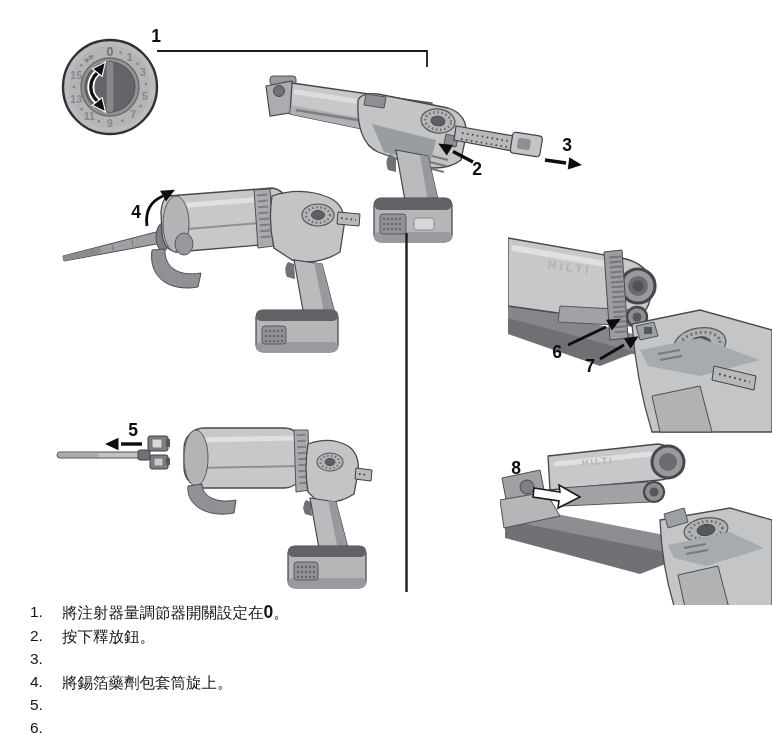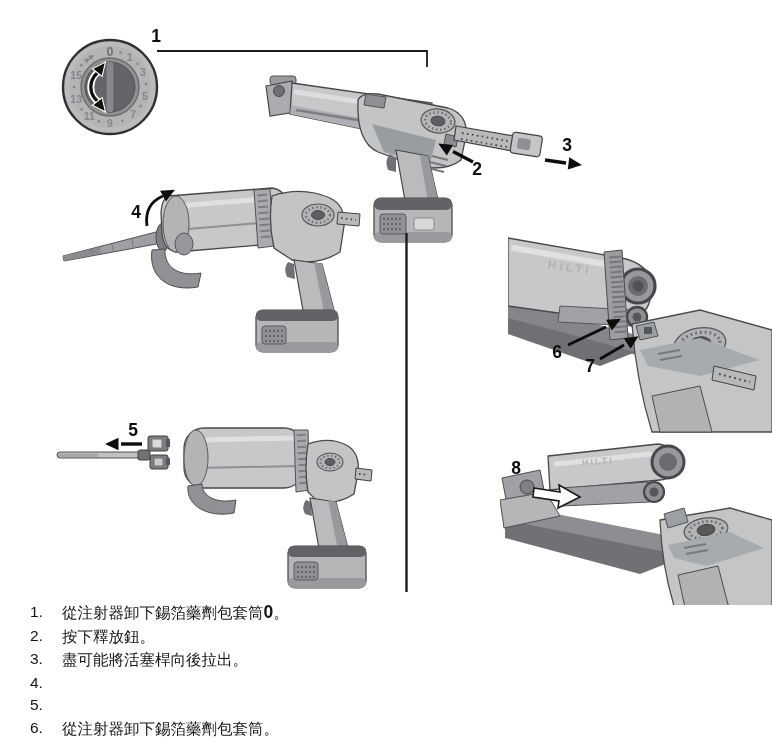--- a/index.html
+++ b/index.html
@@ -304,35 +304,34 @@
           <path d="M686,554 L708,550"></path>
     </g>
     <path d="M678,575 L718,566 L730,612 L686,612 Z" fill="#b0b2b4" stroke="#4a4c4e"></path>
   </g>
   <text x="516" y="474" class="callout" text-anchor="middle">8</text>
 </svg>
 
 <ol class="steps">
   <li>
     <span class="num">1.</span>
-    <span class="txt"><span>從注射器卸下錫箔藥劑包套筒</span><b class="em">0</b><span>。</span></span>
+    <span class="txt"><span>將注射器量調節器開關設定在</span><b class="em">0</b><span>。</span></span>
   </li>
   <li>
     <span class="num">2.</span>
     <span class="txt"><span>按下釋放鈕。</span><b class="em"></b><span></span></span>
   </li>
   <li>
     <span class="num">3.</span>
-    <span class="txt"><span>盡可能將活塞桿向後拉出。</span><b class="em"></b><span></span></span>
   </li>
   <li>
     <span class="num">4.</span>
+    <span class="txt"><span>將錫箔藥劑包套筒旋上。</span><b class="em"></b><span></span></span>
   </li>
   <li>
     <span class="num">5.</span>
   </li>
   <li>
     <span class="num">6.</span>
-    <span class="txt"><span>從注射器卸下錫箔藥劑包套筒。</span><b class="em"></b><span></span></span>
   </li>
 </ol>
 
 </div>
 
 </body></html>

